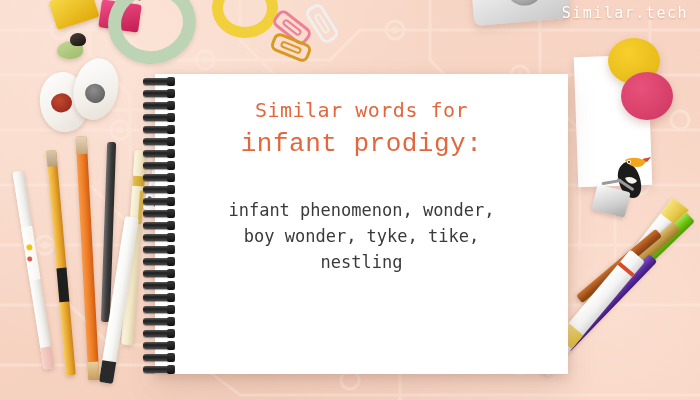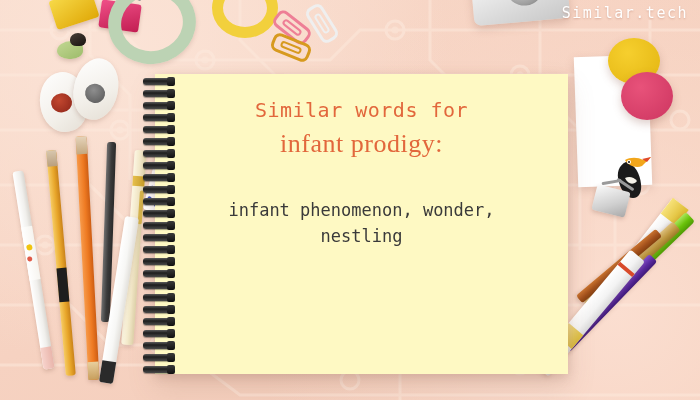--- a/index.html
+++ b/index.html
@@ -18,21 +18,21 @@
       radial-gradient(circle at 88% 78%, #fbded0 0%, rgba(251,222,208,0) 52%),
       linear-gradient(150deg,#f9dccd 0%,#f6d2c1 45%,#f3cbb7 100%);
   }
   
   .circuit{position:absolute;inset:0;opacity:.55;}
   .circuit svg{width:100%;height:100%;display:block;}
 
   
   .notepad{
     position:absolute;left:155px;top:74px;width:413px;height:300px;
-    background:#fef9c3;
+    background:#ffffff;
     box-shadow:0 3px 10px rgba(150,105,88,.28), 0 14px 26px rgba(150,105,88,.17);
   }
   .notepad-inner{position:absolute;inset:0;}
   .spiral{position:absolute;left:-12px;top:4px;width:34px;height:292px;}
   .coil{
     position:absolute;left:0;width:30px;height:7px;
     background:linear-gradient(180deg,#5c5c5c 0%,#1d1d1d 42%,#4a4a4a 100%);
     border-radius:3px;
     box-shadow:0 1px 1px rgba(0,0,0,.35);
   }
@@ -41,21 +41,21 @@
     background:linear-gradient(180deg,#3a3a3a,#111);border-radius:2px;
   }
 
   .pad-text{position:absolute;left:0;right:0;top:0;text-align:center;}
   .title-line{
     margin-top:24px;font-size:20px;letter-spacing:.5px;color:#e2673c;
     font-family:"DejaVu Sans Mono",monospace;
   }
   .headword{
     margin-top:7px;font-size:26px;letter-spacing:.5px;color:#e2673c;
-    font-family:Liberation Serif, serif;
+    font-family:Liberation Mono, monospace;
   }
   .synonyms{
     margin-top:38px;font-size:17px;line-height:26px;color:#3a3a3a;
     font-family:"DejaVu Sans Mono",monospace;
   }
   .syn-line{white-space:pre;}
 
   
   .watermark{
     position:absolute;right:12px;top:4px;
@@ -344,20 +344,21 @@
           <div class="coil" style="top:276px"></div>
         <div class="coil" style="top:288px"></div>
       </div>
 
       <div class="pad-text">
         <div class="title-line">Similar words for</div>
         <div class="headword">infant prodigy:</div>
 
         <div class="synonyms">
           <div class="syn-line">infant phenomenon, wonder,</div>
+          <div class="syn-line">boy wonder, tyke, tike,</div>
           <div class="syn-line">nestling</div>
         </div>
       </div>
 
     </div>
   </div>
 
   <div class="watermark">Similar.tech</div>
 
 </div>

